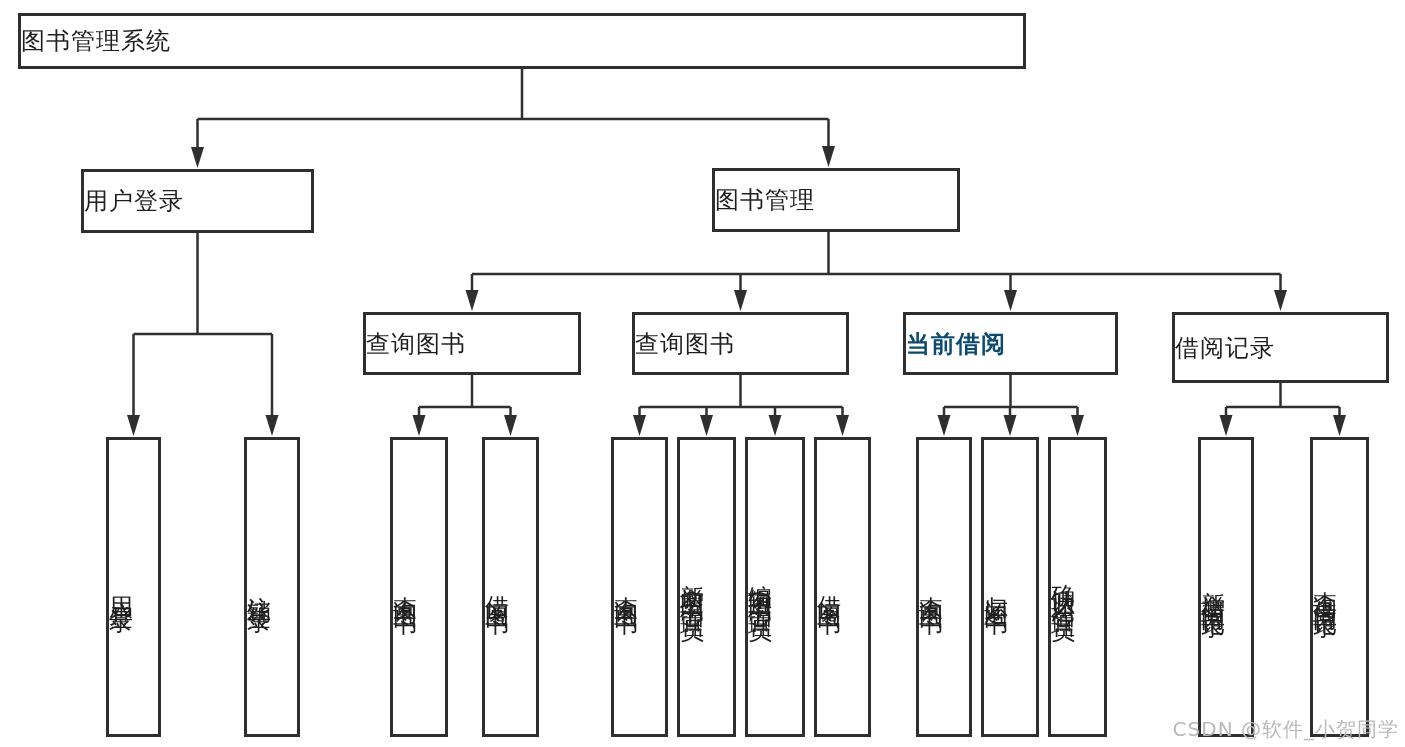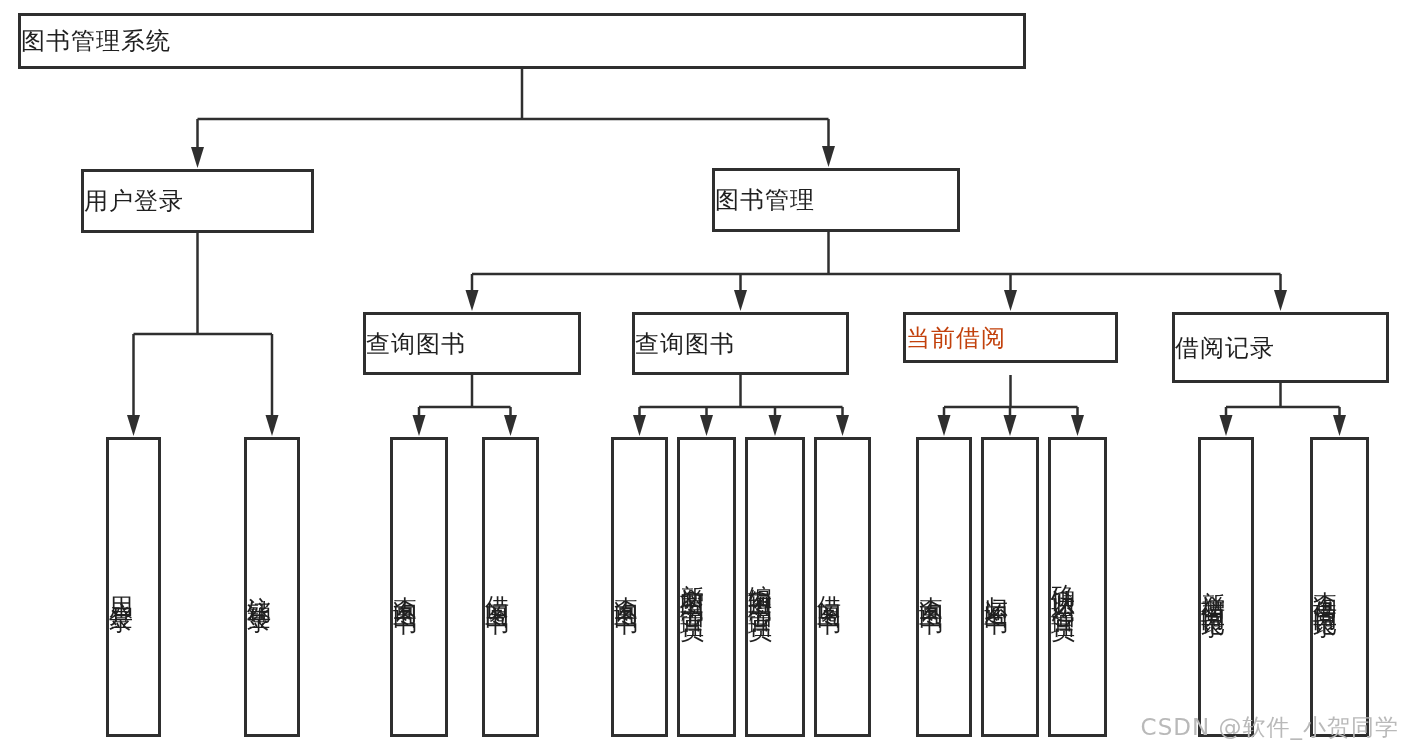--- a/index.html
+++ b/index.html
@@ -37,21 +37,21 @@
   .node.vertical span {
     writing-mode: vertical-rl;
     text-orientation: mixed;
     letter-spacing: 5px;
     line-height: 1;
   }
   #watermark {
     position: absolute;
     right: 6px;
     bottom: 4px;
-    font-size: 23px;
+    font-size: 20px;
     color: #b9b9b9;
     letter-spacing: 1px;
     z-index: 3;
     white-space: nowrap;
   }
 </style>
 </head>
 <body>
 
 <div id="canvas">
@@ -118,21 +118,21 @@
       </div>
       <div class="node" style="left: 712px; top: 168px; width: 248px; height: 64px; border-color: rgb(47, 47, 47); color: rgb(31, 31, 31);">
         <span>图书管理</span>
       </div>
       <div class="node" style="left: 363px; top: 312px; width: 218px; height: 63px; border-color: rgb(47, 47, 47); color: rgb(31, 31, 31);">
         <span>查询图书</span>
       </div>
       <div class="node" style="left: 632px; top: 312px; width: 217px; height: 63px; border-color: rgb(47, 47, 47); color: rgb(31, 31, 31);">
         <span>查询图书</span>
       </div>
-      <div class="node" style="left: 903px; top: 312px; width: 215px; height: 51px; border-color: rgb(47, 47, 47); color: #c2410c;">
+      <div class="node" style="left: 903px; top: 312px; width: 215px; height: 63px; border-color: rgb(47, 47, 47); color: #0c4a6e; font-weight: bold;">
         <span>当前借阅</span>
       </div>
       <div class="node" style="left: 1172px; top: 312px; width: 217px; height: 71px; border-color: rgb(47, 47, 47); color: rgb(31, 31, 31);">
         <span>借阅记录</span>
       </div>
       <div class="node vertical" style="left: 106px; top: 437px; width: 55px; height: 300px; border-color: rgb(47, 47, 47); color: rgb(31, 31, 31);">
         <span>用户登录</span>
       </div>
       <div class="node vertical" style="left: 244px; top: 437px; width: 56px; height: 300px; border-color: rgb(47, 47, 47); color: rgb(31, 31, 31);">
         <span>注销登录</span>

